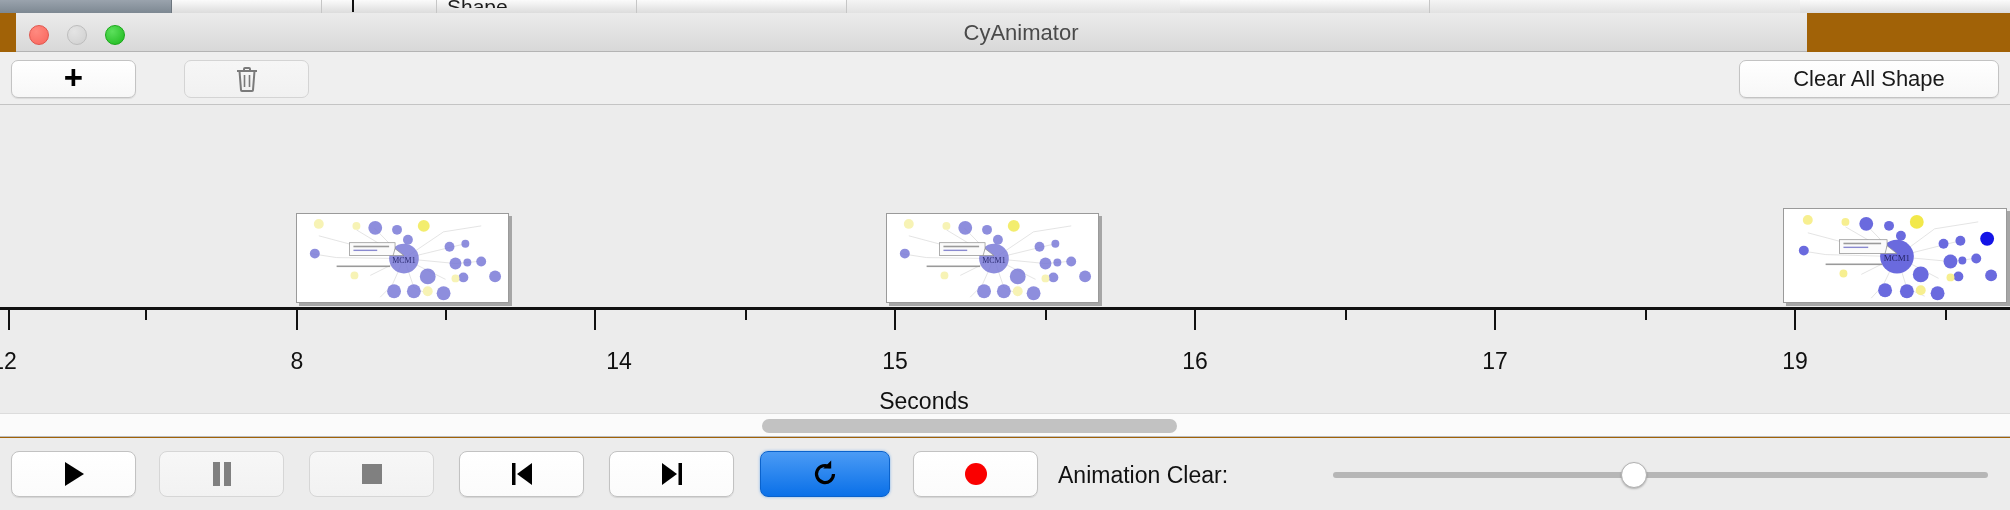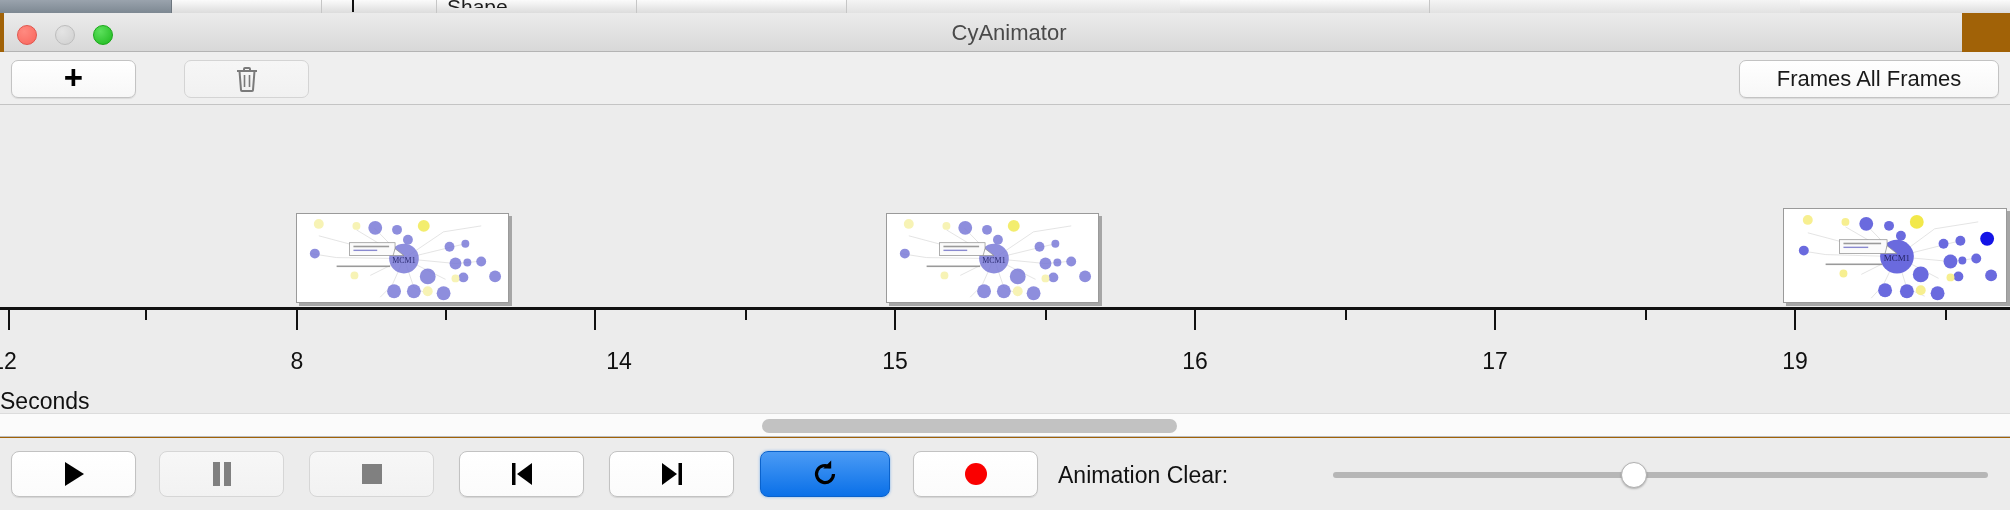--- a/index.html
+++ b/index.html
@@ -53,22 +53,22 @@
     position: absolute;
     top: 0;
     width: 2px;
     height: 12px;
     background: #111;
   }
 
   
   .titlebar {
     position: absolute;
-    top: 13px; left: 4px;
-    width: 1958px;
+    top: 13px; left: 16px;
+    width: 1791px;
     height: 39px;
     background: linear-gradient(to bottom, #ebebeb 0%, #d8d8d8 100%);
     border-bottom: 1px solid #b4b4b4;
   }
   .traffic {
     position: absolute;
     top: 12px;
     width: 20px; height: 20px;
     border-radius: 50%;
   }
@@ -160,21 +160,21 @@
     position: absolute;
     font-size: 23px;
     color: #101010;
     text-align: center;
     width: 90px;
     margin-left: -45px;
   }
   .axis-title {
     position: absolute;
     width: 1848px;
-    text-align: left;
+    text-align: center;
     font-size: 23px;
     color: #101010;
   }
 
   
   .scroll-track {
     position: absolute;
     top: 413px; left: 0;
     width: 2010px; height: 24px;
     background: #fbfbfb;
@@ -279,21 +279,21 @@
     <div class="tbtn disabled" id="delete-frame-button">
       <svg width="24" height="28" viewBox="0 0 24 28">
         <path d="M2 6 h20" stroke="#7a7a7a" stroke-width="2" fill="none"></path>
         <path d="M9 6 v-2 a1 1 0 0 1 1 -1 h4 a1 1 0 0 1 1 1 v2" stroke="#7a7a7a" stroke-width="2" fill="none"></path>
         <path d="M4.5 6 L6 25 a1 1 0 0 0 1 1 h10 a1 1 0 0 0 1 -1 L19.5 6 Z" stroke="#7a7a7a" stroke-width="2" fill="none"></path>
         <path d="M9.5 10 v12 M14.5 10 v12" stroke="#7a7a7a" stroke-width="1.6" fill="none"></path>
       </svg>
     </div>
 
     <div class="tbtn" id="clear-all-button">
-      <span>Frames All Frames</span>
+      <span>Clear All Shape</span>
     </div>
   </div>
 
   <div class="timeline-panel">
 
     <div class="frame" style="left:296px; top:108px; width:213px; height:90px;">
       <svg class="frame-img" viewBox="0 0 213 90" preserveAspectRatio="none">
         <rect width="213" height="90" fill="#ffffff"></rect>
         <g stroke="#c8c8c8" stroke-width="0.5" fill="none">
           <path d="M108 45 L60 16 M108 45 L78 14 M108 45 L148 18 M108 45 L170 30 M108 45 L160 50 M108 45 L150 66 M108 45 L118 74 M108 45 L96 72 M108 45 L74 62 M108 45 L40 44 M108 45 L22 22 M160 50 L182 48 M148 18 L186 12 M40 44 L14 40 M96 72 L84 84 M118 74 L134 82"></path>

